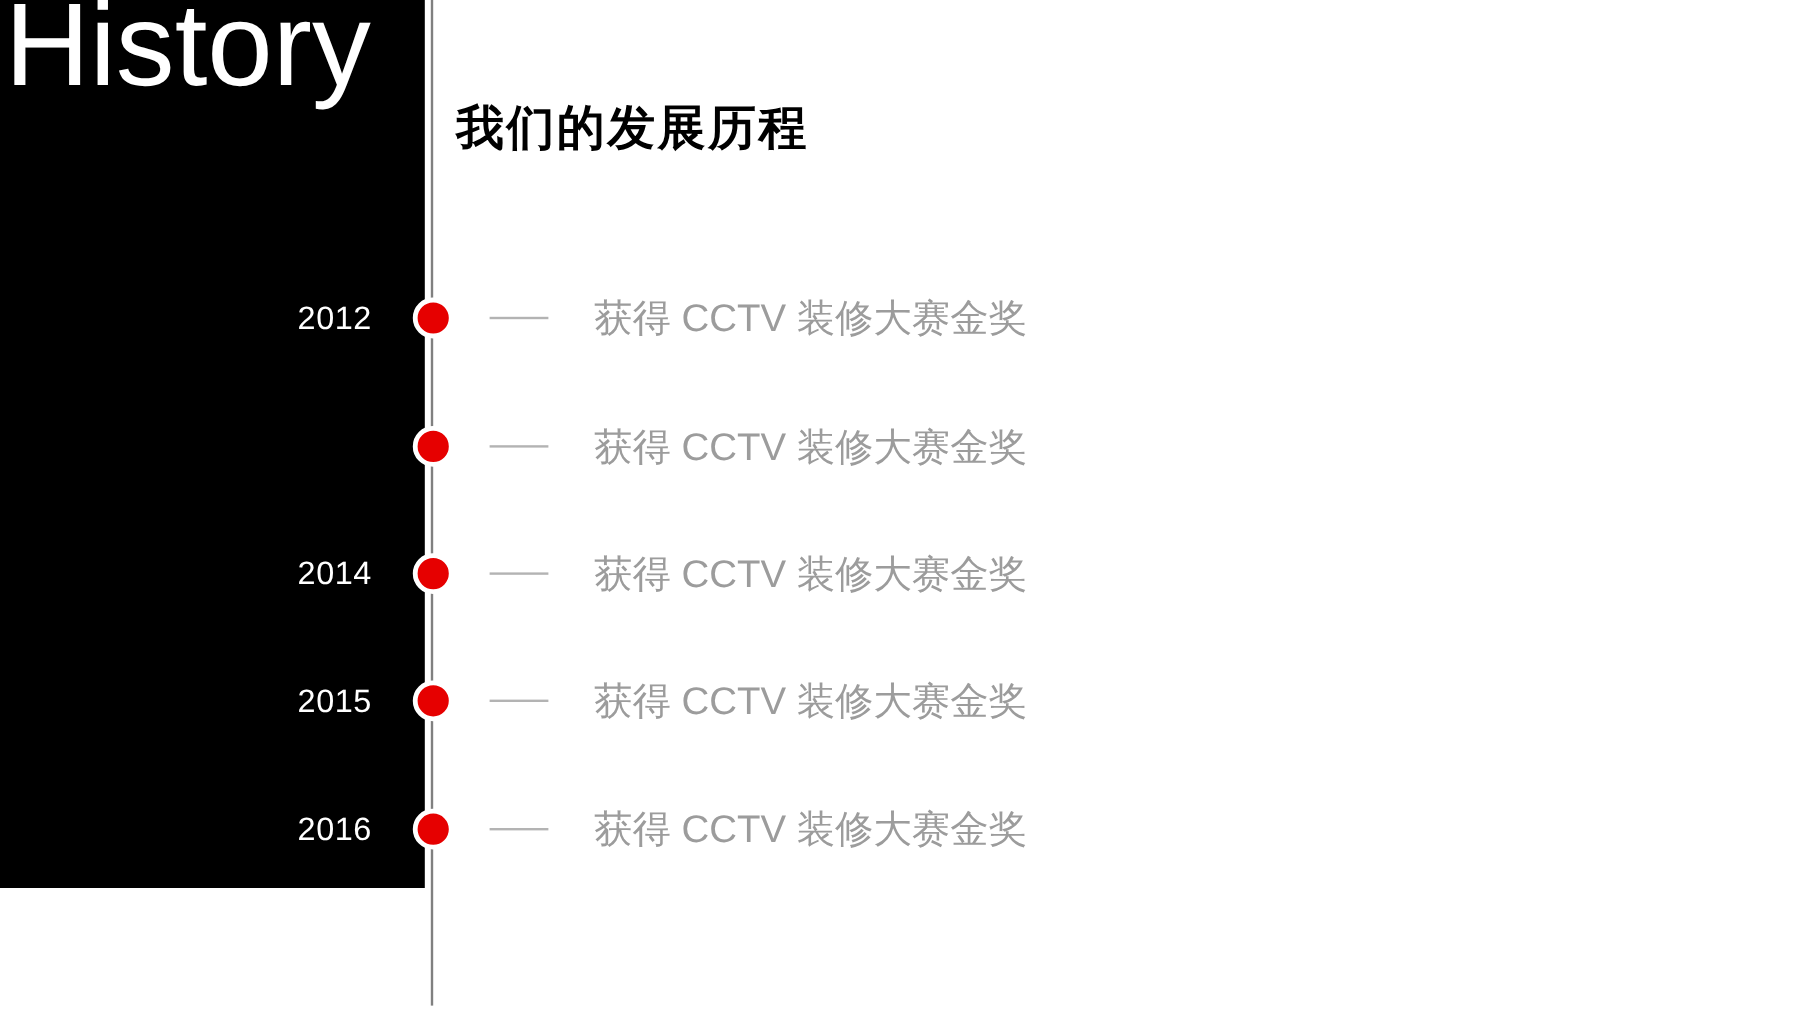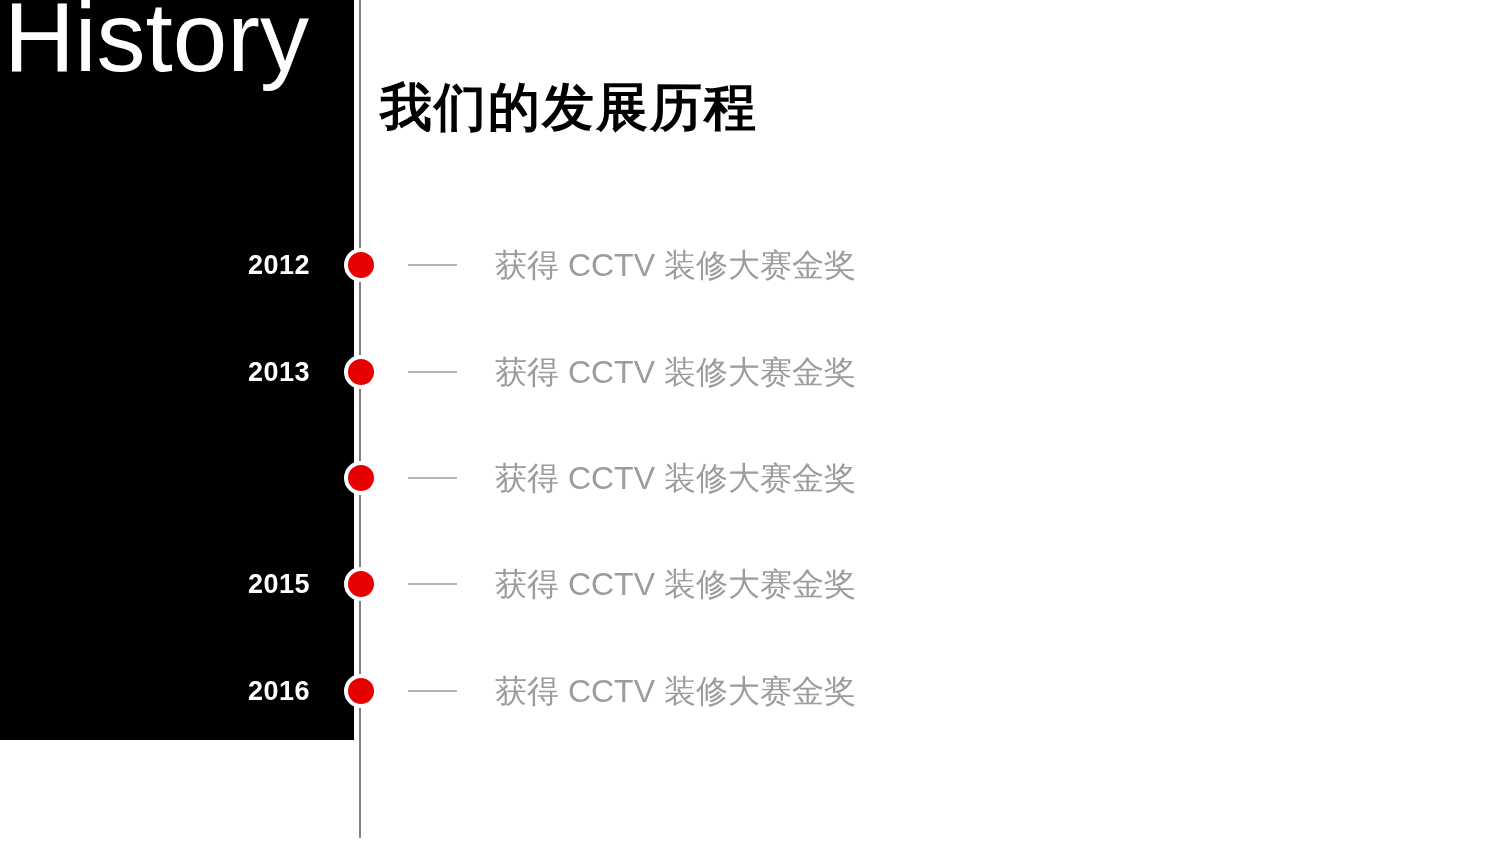--- a/index.html
+++ b/index.html
@@ -41,21 +41,21 @@
     left: 359px;
     top: 0;
     width: 2px;
     height: 838px;
     background: var(--divider-gray, #808080);
   }
   .slide-heading {
     position: absolute;
     left: 380px;
     top: 85px;
-    font-size: 52px;
+    font-size: 40px;
     line-height: 44px;
     font-weight: 700;
     letter-spacing: 2px;
     color: var(--heading-text, #000000);
     white-space: nowrap;
   }
   .timeline {
     position: absolute;
     inset: 0;
   }
@@ -64,21 +64,21 @@
     left: 0;
     width: 100%;
     height: 34px;
   }
   .year-label {
     position: absolute;
     left: 150px;
     width: 160px;
     text-align: right;
     font-size: 27px;
-    font-weight: 700;
+    font-weight: 400;
     line-height: 34px;
     color: var(--year-text, #ffffff);
     letter-spacing: 0.5px;
   }
   .timeline-dot {
     position: absolute;
     left: 344px;
     top: 0;
     width: 26px;
     height: 26px;
@@ -120,27 +120,27 @@
   <div class="timeline">
 
     <div class="timeline-row" style="top:248px;">
       <div class="year-label">2012</div>
       <div class="timeline-dot"></div>
       <div class="connector-line"></div>
       <div class="milestone-description">获得 CCTV 装修大赛金奖</div>
     </div>
 
     <div class="timeline-row" style="top:355px;">
-      <div class="year-label">2013</div>
       <div class="timeline-dot"></div>
       <div class="connector-line"></div>
       <div class="milestone-description">获得 CCTV 装修大赛金奖</div>
     </div>
 
     <div class="timeline-row" style="top:461px;">
+      <div class="year-label">2014</div>
       <div class="timeline-dot"></div>
       <div class="connector-line"></div>
       <div class="milestone-description">获得 CCTV 装修大赛金奖</div>
     </div>
 
     <div class="timeline-row" style="top:567px;">
       <div class="year-label">2015</div>
       <div class="timeline-dot"></div>
       <div class="connector-line"></div>
       <div class="milestone-description">获得 CCTV 装修大赛金奖</div>

